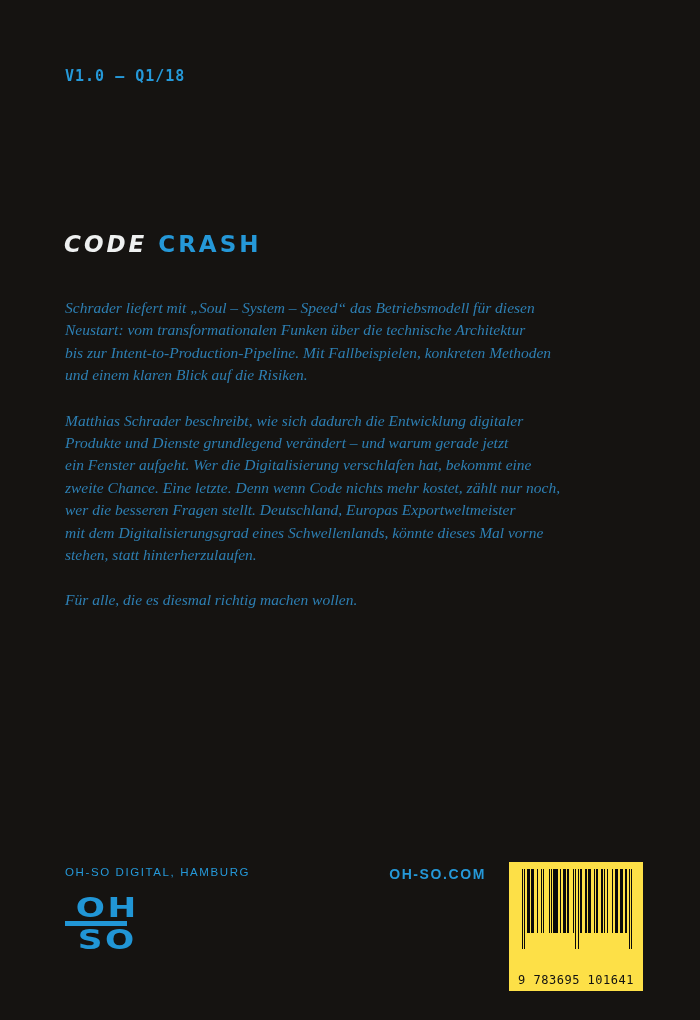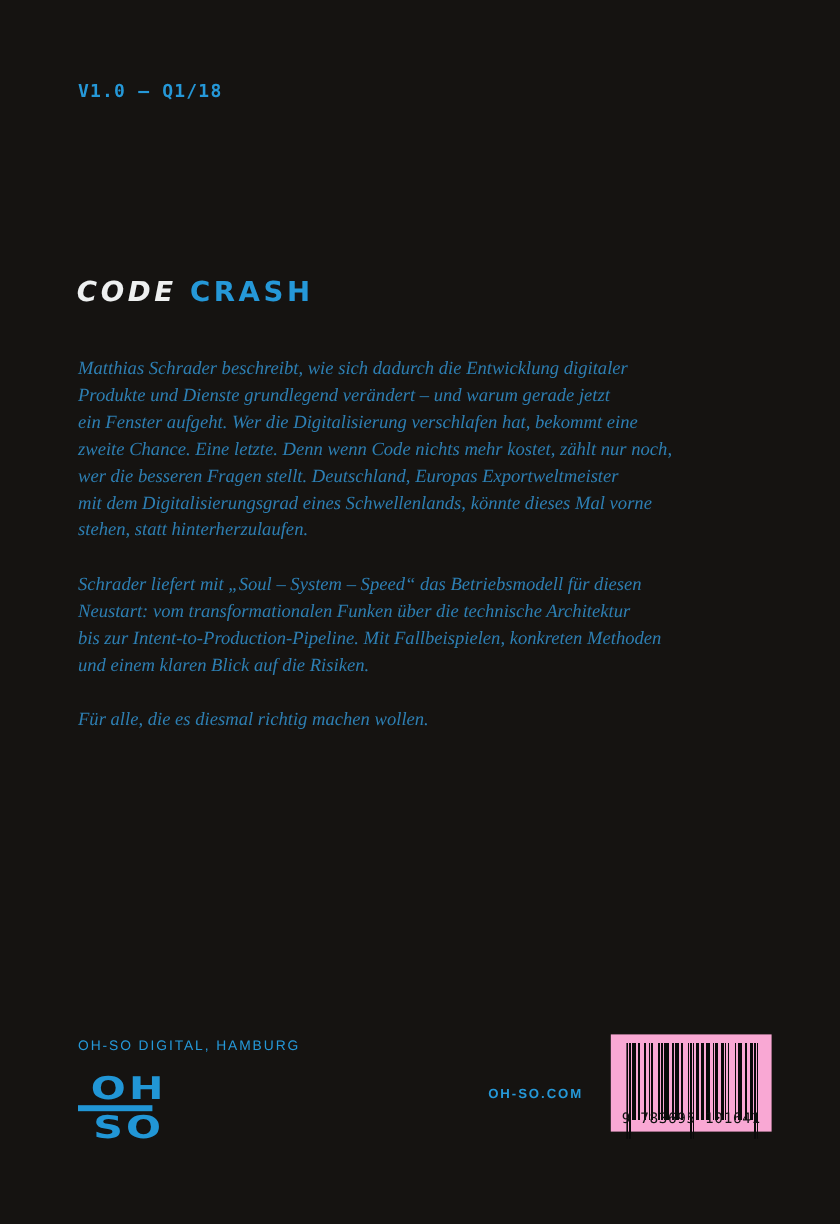--- a/index.html
+++ b/index.html
@@ -35,71 +35,70 @@
     margin:0 0 23px 0;
     white-space:pre;
   }
   .publisher-line{
     position:absolute;left:65px;top:866px;
     font-size:11.5px;font-weight:normal;letter-spacing:1.6px;
     color:#2598d8;
   }
   .website-line{
     position:absolute;right:214px;top:866px;
-    font-size:11px;font-weight:bold;letter-spacing:1.6px;
+    font-size:14px;font-weight:bold;letter-spacing:1.6px;
     color:#2598d8;
-    margin-top:40px;
   }
   .logo{
     position:absolute;left:65px;top:898px;
     color:#2196d6;width:64px;text-align:center;
   }
   .logo-row{
     font-family:"DejaVu Sans",sans-serif;
     font-weight:bold;font-size:26px;line-height:20px;
     letter-spacing:2px;
     display:block;transform:scaleX(1.32);transform-origin:left center;
   }
   .logo-bar{
     width:62px;height:5px;background:#2196d6;margin:3px 0 4px 0;
   }
   .barcode{
     position:absolute;left:509px;top:862px;
-    width:134px;height:81px;background:#f9a8d4;
+    width:134px;height:129px;background:#fde047;
   }
   .barcode svg{position:absolute;left:13px;top:7px;}
   .barcode-number{
     position:absolute;left:0;right:0;bottom:4px;
     text-align:center;
     font-family:"DejaVu Sans Mono",monospace;
     font-size:12px;color:#111;
     letter-spacing:0.5px;
   }
 </style>
 </head>
 <body>
 
 <div class="version-tag">V1.0 — Q1/18</div>
 
 <div class="title">
   <span class="title-word1">CODE</span><span class="title-word2">CRASH</span>
 </div>
 
 <div class="body-copy">
+  <p>Schrader liefert mit „Soul – System – Speed“ das Betriebsmodell für diesen
+Neustart: vom transformationalen Funken über die technische Architektur
+bis zur Intent-to-Production-Pipeline. Mit Fallbeispielen, konkreten Methoden
+und einem klaren Blick auf die Risiken.</p>
   <p>Matthias Schrader beschreibt, wie sich dadurch die Entwicklung digitaler
 Produkte und Dienste grundlegend verändert – und warum gerade jetzt
 ein Fenster aufgeht. Wer die Digitalisierung verschlafen hat, bekommt eine
 zweite Chance. Eine letzte. Denn wenn Code nichts mehr kostet, zählt nur noch,
 wer die besseren Fragen stellt. Deutschland, Europas Exportweltmeister
 mit dem Digitalisierungsgrad eines Schwellenlands, könnte dieses Mal vorne
 stehen, statt hinterherzulaufen.</p>
-  <p>Schrader liefert mit „Soul – System – Speed“ das Betriebsmodell für diesen
-Neustart: vom transformationalen Funken über die technische Architektur
-bis zur Intent-to-Production-Pipeline. Mit Fallbeispielen, konkreten Methoden
-und einem klaren Blick auf die Risiken.</p>
   <p>Für alle, die es diesmal richtig machen wollen.</p>
 </div>
 
 <div class="publisher-line">OH-SO DIGITAL, HAMBURG</div>
 <div class="website-line">OH-SO.COM</div>
 
 <div class="logo">
   <span class="logo-row">OH</span>
   <div class="logo-bar"></div>
   <span class="logo-row">SO</span>

